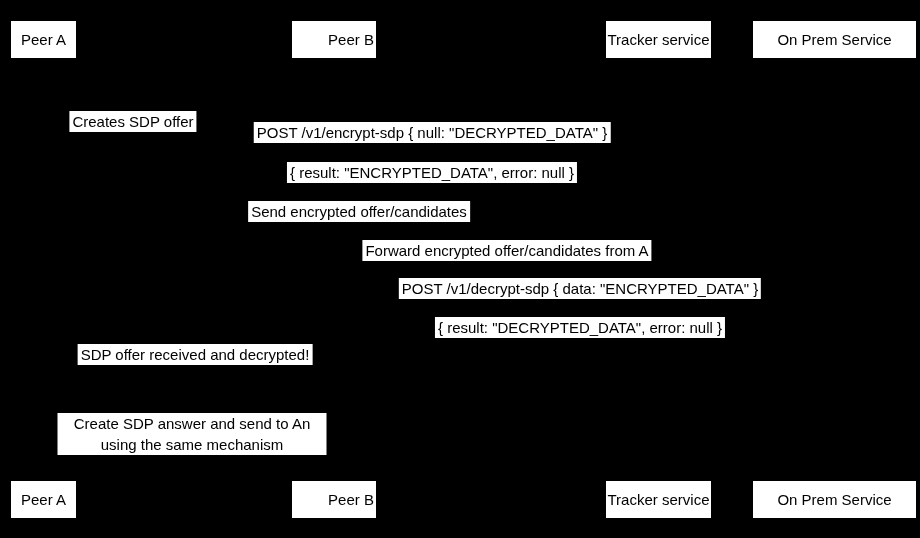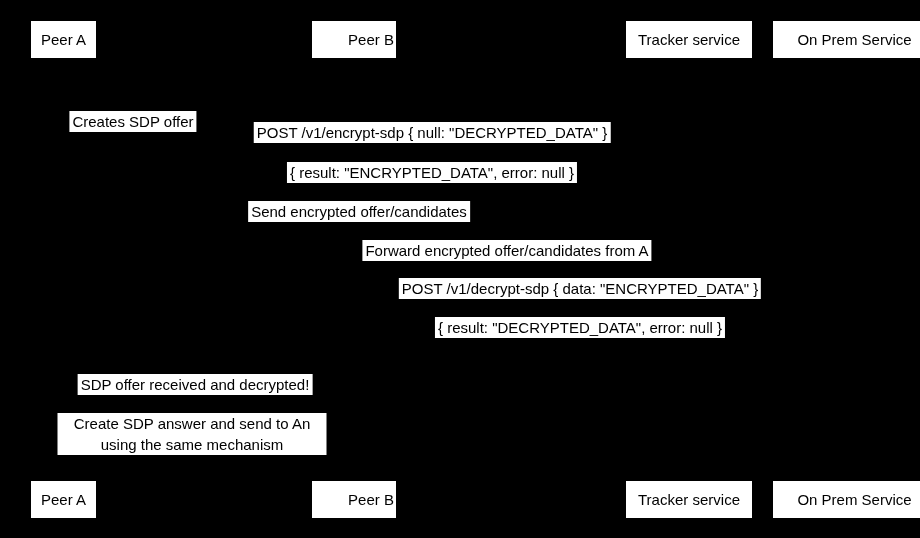--- a/index.html
+++ b/index.html
@@ -20,25 +20,24 @@
     position: absolute;
     height: 37px;
     background: #ffffff;
     color: #000000;
     display: flex;
     align-items: center;
     justify-content: center;
     font-size: 15px;
     white-space: nowrap;
     box-sizing: border-box;
-    margin-left: 20px;
   }
   .p-peer-a   { left: 11px;  width: 65px;  }
   .p-peer-b   { left: 292px; width: 84px; padding-left: 34px;  }
-  .p-tracker  { left: 606px; width: 126px; }
+  .p-tracker  { left: 606px; width: 105px; }
   .p-onprem   { left: 753px; width: 163px; }
   .row-top    { top: 21px;  }
   .row-bottom { top: 481px; }
 
   
   .msg {
     position: absolute;
     transform: translateX(-50%);
     background: #ffffff;
     color: #000000;
@@ -48,21 +47,21 @@
     padding: 0 3px;
     white-space: nowrap;
   }
   .m1 { left: 133px; top: 83px; margin-top: 28px;  }
   .m2 { left: 432px; top: 122px; }
   .m3 { left: 432px; top: 162px; }
   .m4 { left: 359px; top: 201px; }
   .m5 { left: 507px; top: 240px; }
   .m6 { left: 580px; top: 278px; }
   .m7 { left: 580px; top: 317px; }
-  .m8 { left: 195px; top: 374px; }
+  .m8 { left: 195px; top: 344px; }
 
   
   .note {
     position: absolute;
     left: 192px;
     top: 413px;
     transform: translateX(-50%);
     width: 269px;
     background: #ffffff;
     color: #000000;

